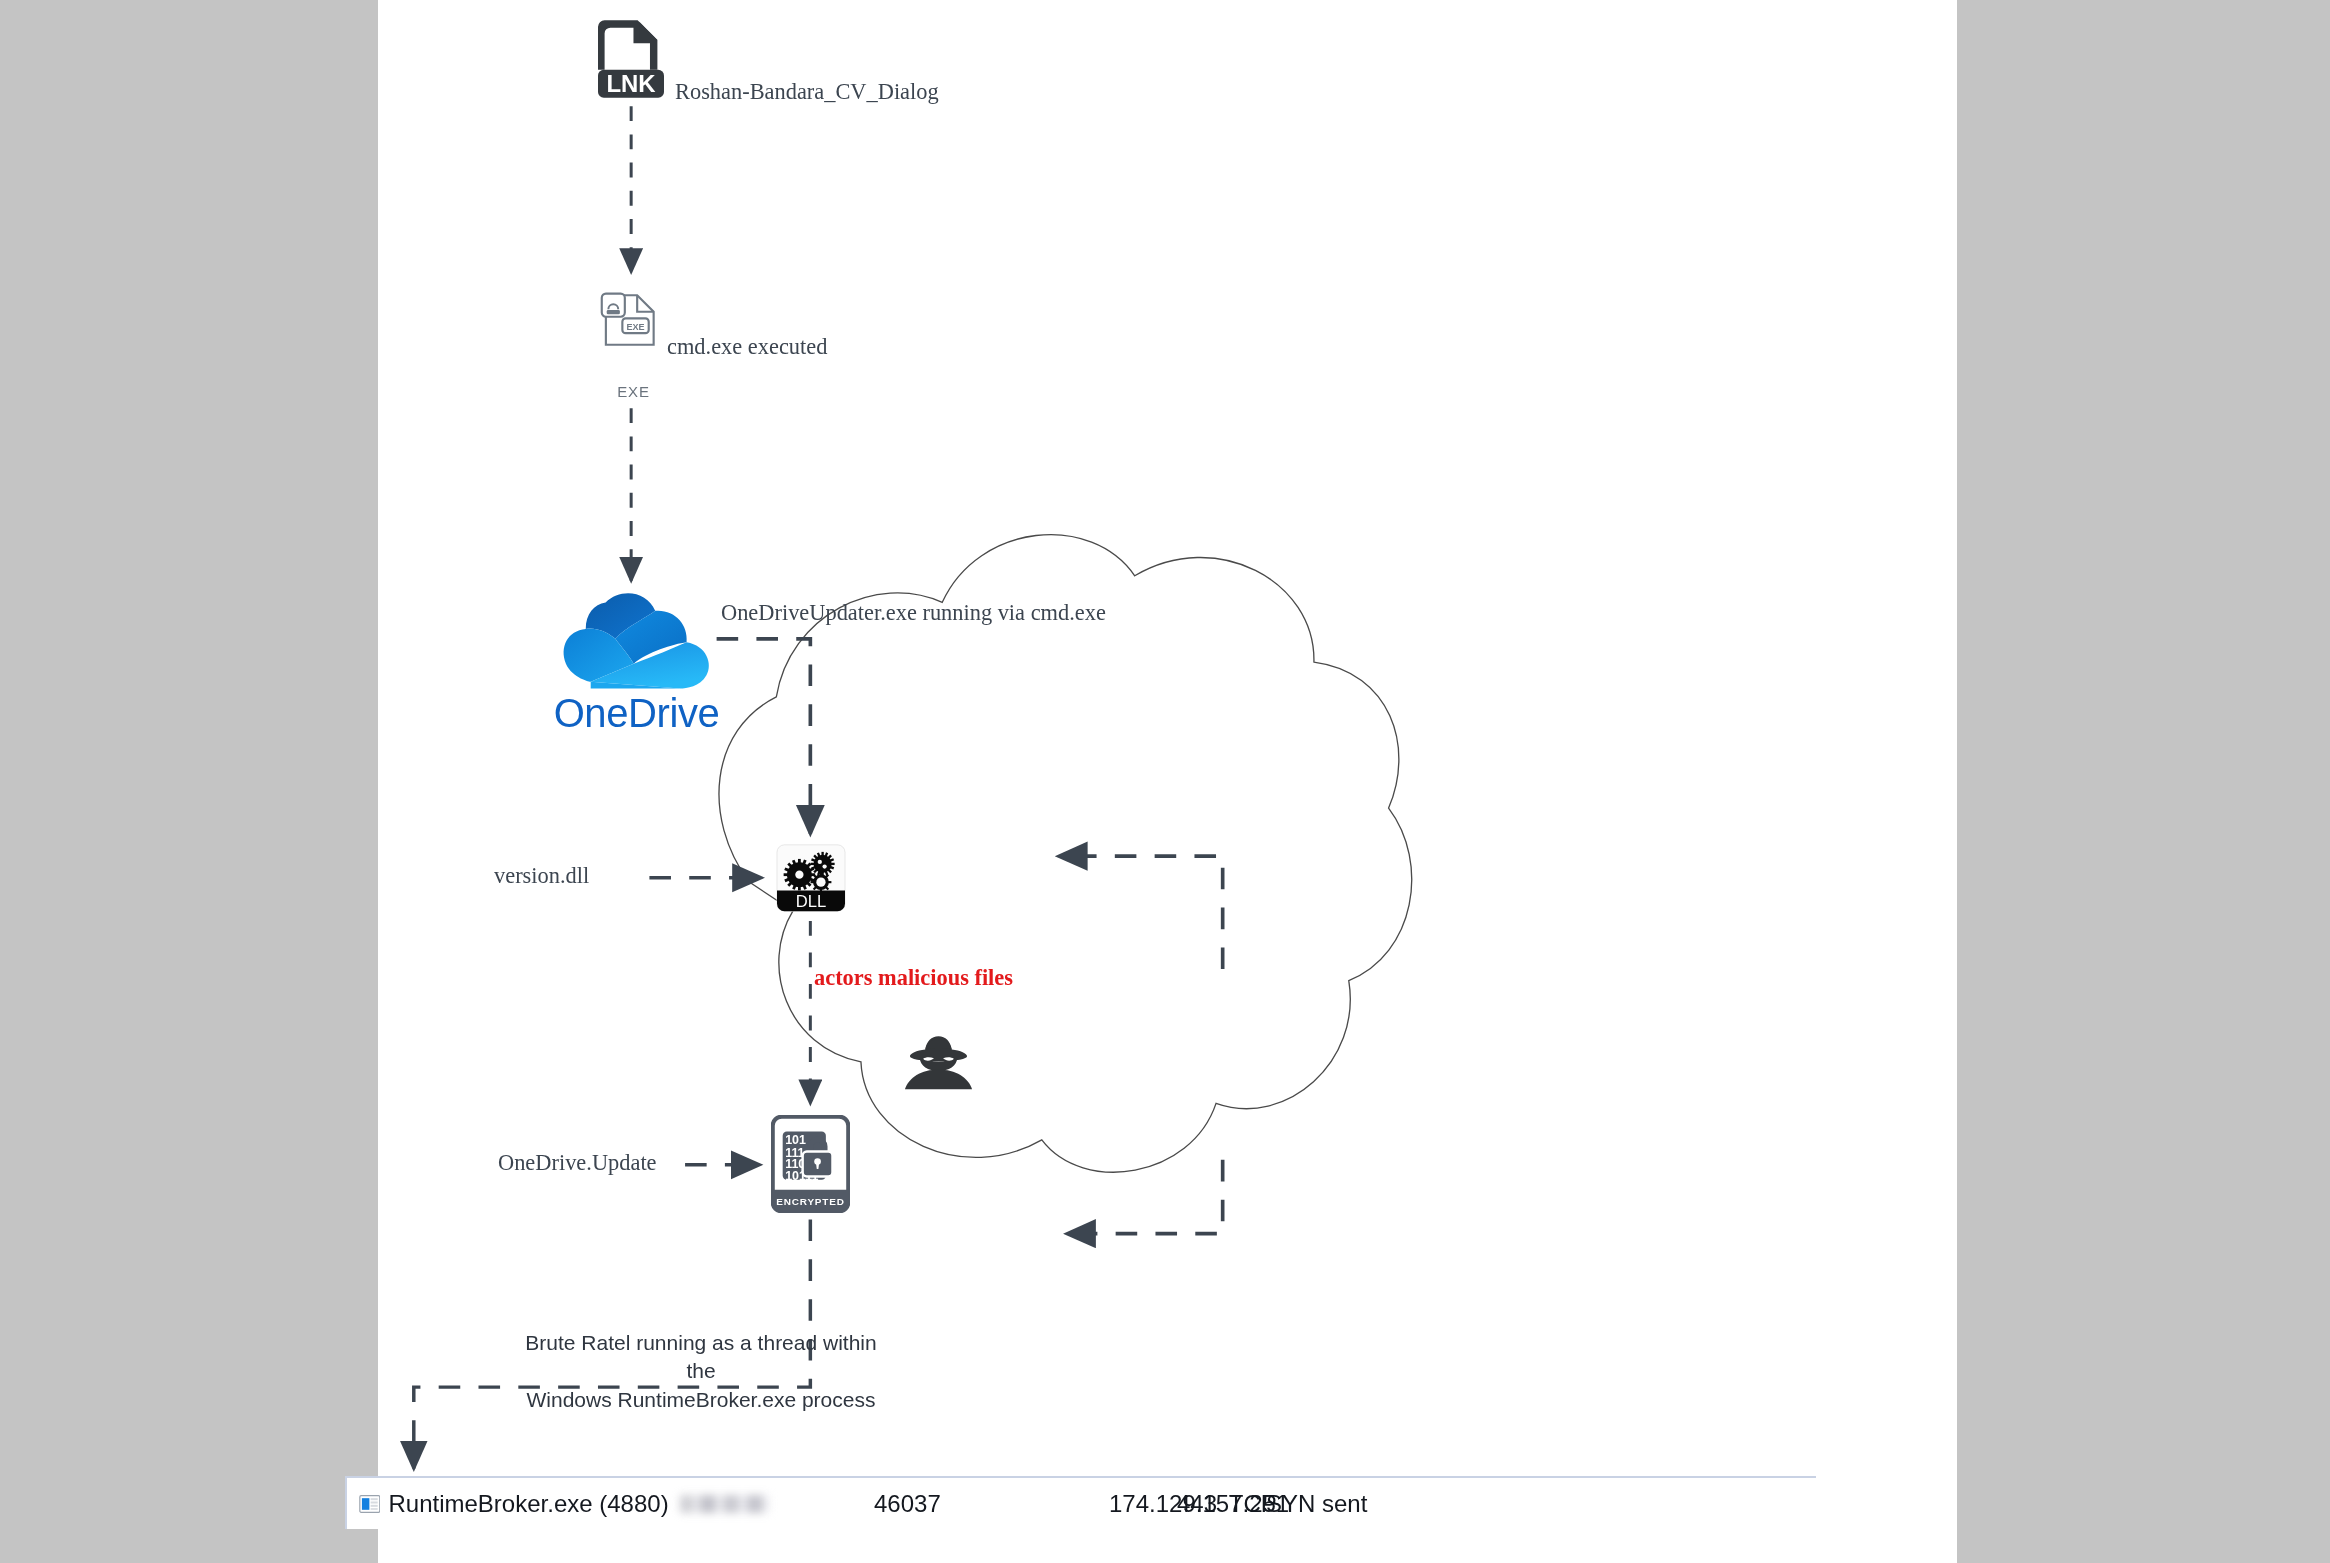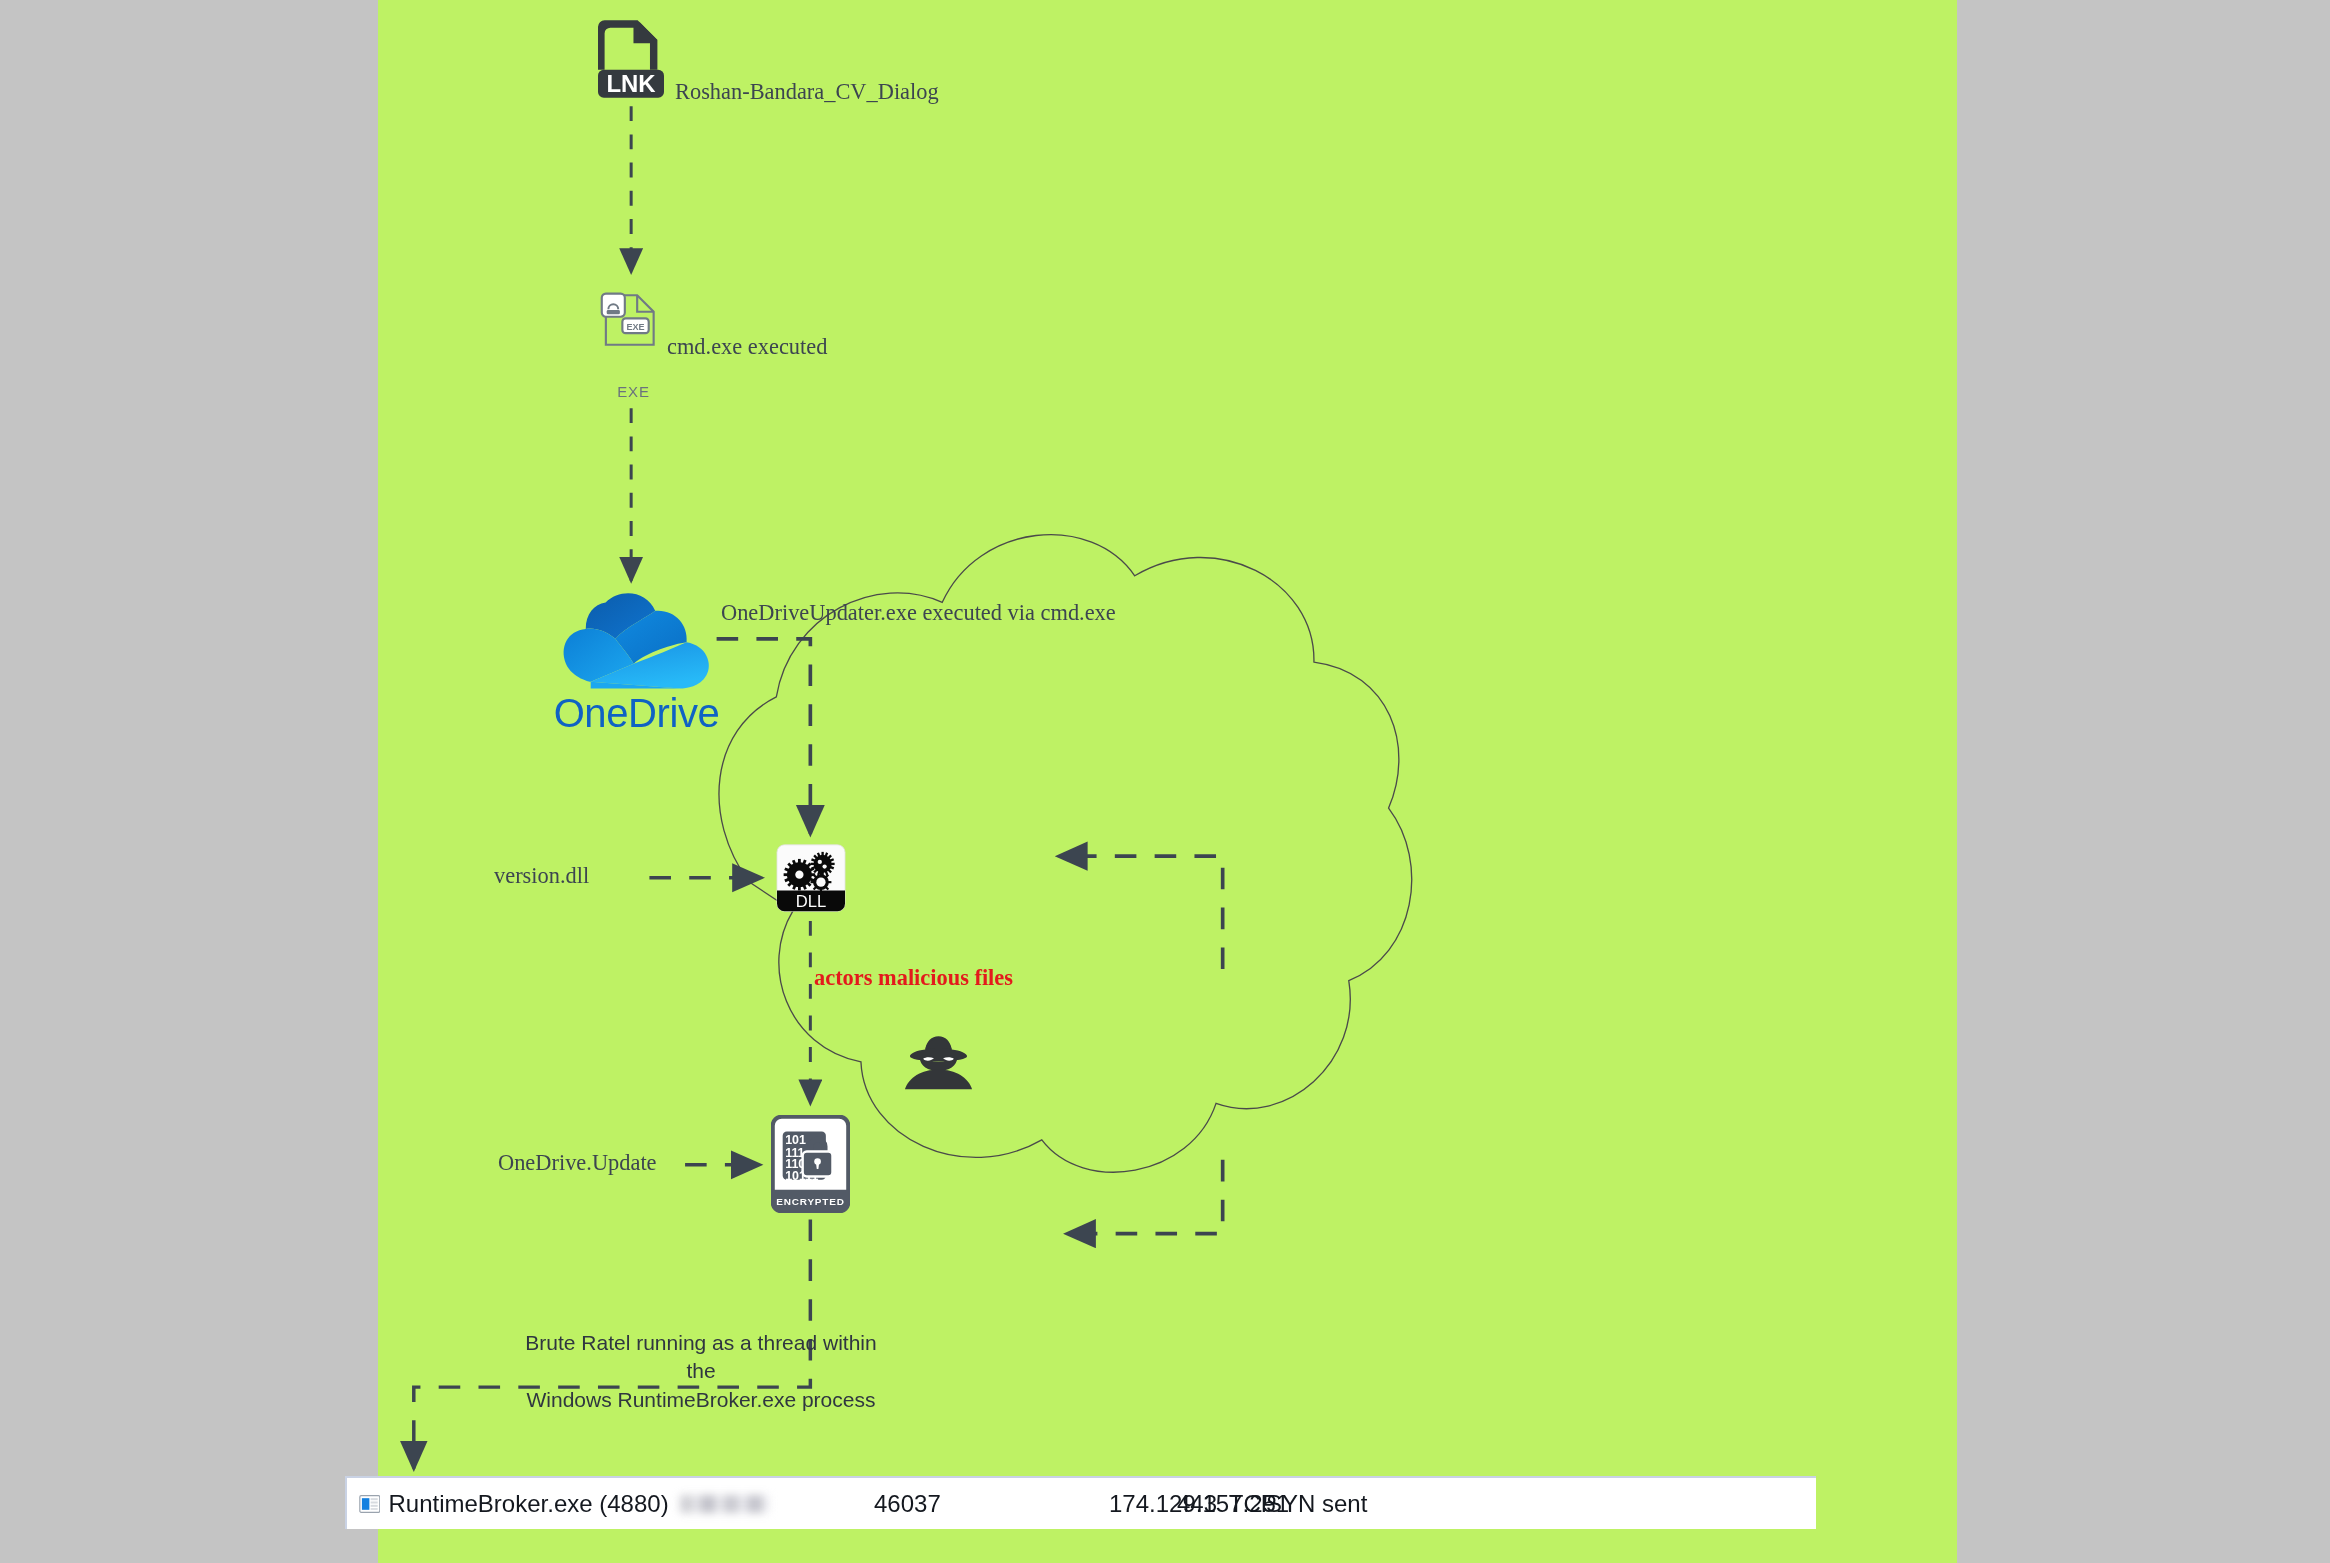--- a/index.html
+++ b/index.html
@@ -6,21 +6,21 @@
   body{
     width:2330px;height:1563px;
     background:#c4c4c4;
     font-family:"Liberation Serif", serif;
     overflow:hidden;
   }
   #page{
     position:absolute;
     left:378px; top:0;
     width:1579px; height:1563px;
-    background:#bef264;
+    background:#ffffff;
   }
   #canvas{position:absolute;left:0;top:0;width:1579px;height:1563px;}
   svg.layer{position:absolute;left:0;top:0;width:1579px;height:1563px;overflow:visible;}
 
   .lbl{
     position:absolute;
     color:#3c4550;
     font-family:"Liberation Serif", serif;
     white-space:nowrap;
   }
@@ -184,21 +184,21 @@
           </linearGradient>
         </defs>
         <path d="M62 26 C80 8, 112 12, 122 36 C112 44, 86 56, 74 70 C62 60, 48 56, 38 58 C38 40, 48 28, 62 26 Z" fill="url(#odA)"></path>
         <path d="M122 36 C145 34, 162 52, 160 74 C144 76, 112 86, 96 100 C86 84, 76 74, 74 70 C86 56, 112 44, 122 36 Z" fill="url(#odB)"></path>
         <path d="M38 58 C16 60, 6 80, 14 100 C22 118, 44 122, 44 122 L96 100 C86 84, 76 74, 74 70 C62 60, 48 56, 38 58 Z" fill="url(#odC)"></path>
         <path d="M96 100 C118 92, 146 80, 160 74 C184 78, 192 100, 184 114 C176 128, 160 130, 152 130 L44 122 Z" fill="url(#odD)"></path>
         <path d="M44 122 L152 130 C160 130, 44 130, 44 130 Z" fill="#1ca7ef"></path>
       </svg>
     </div>
     <div id="onedrive-word">OneDrive</div>
-    <div class="lbl lbl-serif-1" style="left:343px;top:600px;">OneDriveUpdater.exe executed via cmd.exe</div>
+    <div class="lbl lbl-serif-1" style="left:343px;top:600px;">OneDriveUpdater.exe running via cmd.exe</div>
 
     <div id="dll-icon">
       <svg viewBox="0 0 84 82" width="70" height="68">
         <rect x="1" y="1" width="82" height="80" rx="9" fill="#fbfbfb" stroke="#e2e2e2" stroke-width="1"></rect>
         <g fill="#0a0a0a">
           <g transform="translate(28,37)">
             <circle r="15"></circle>
               <circle r="5" fill="#fbfbfb"></circle>
             <g>
               <rect x="-1.7" y="-19" width="3.4" height="6"></rect>

